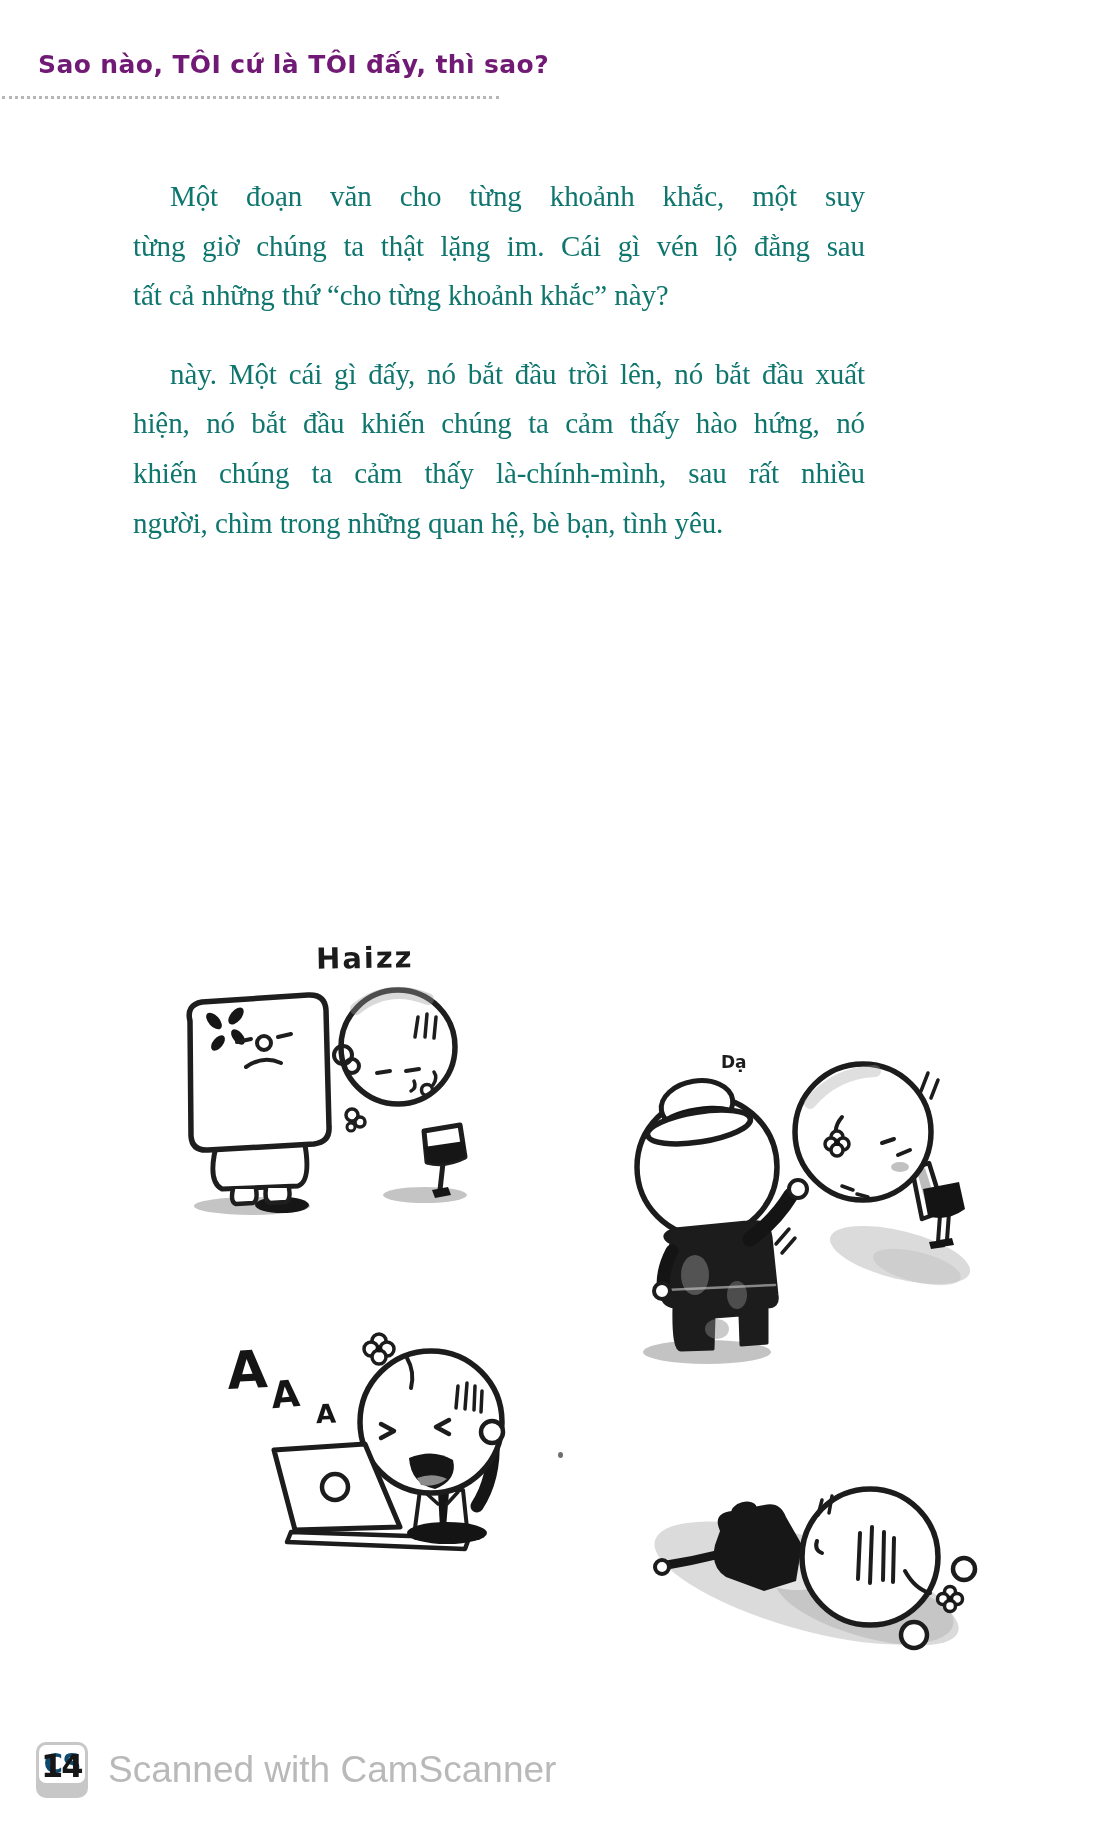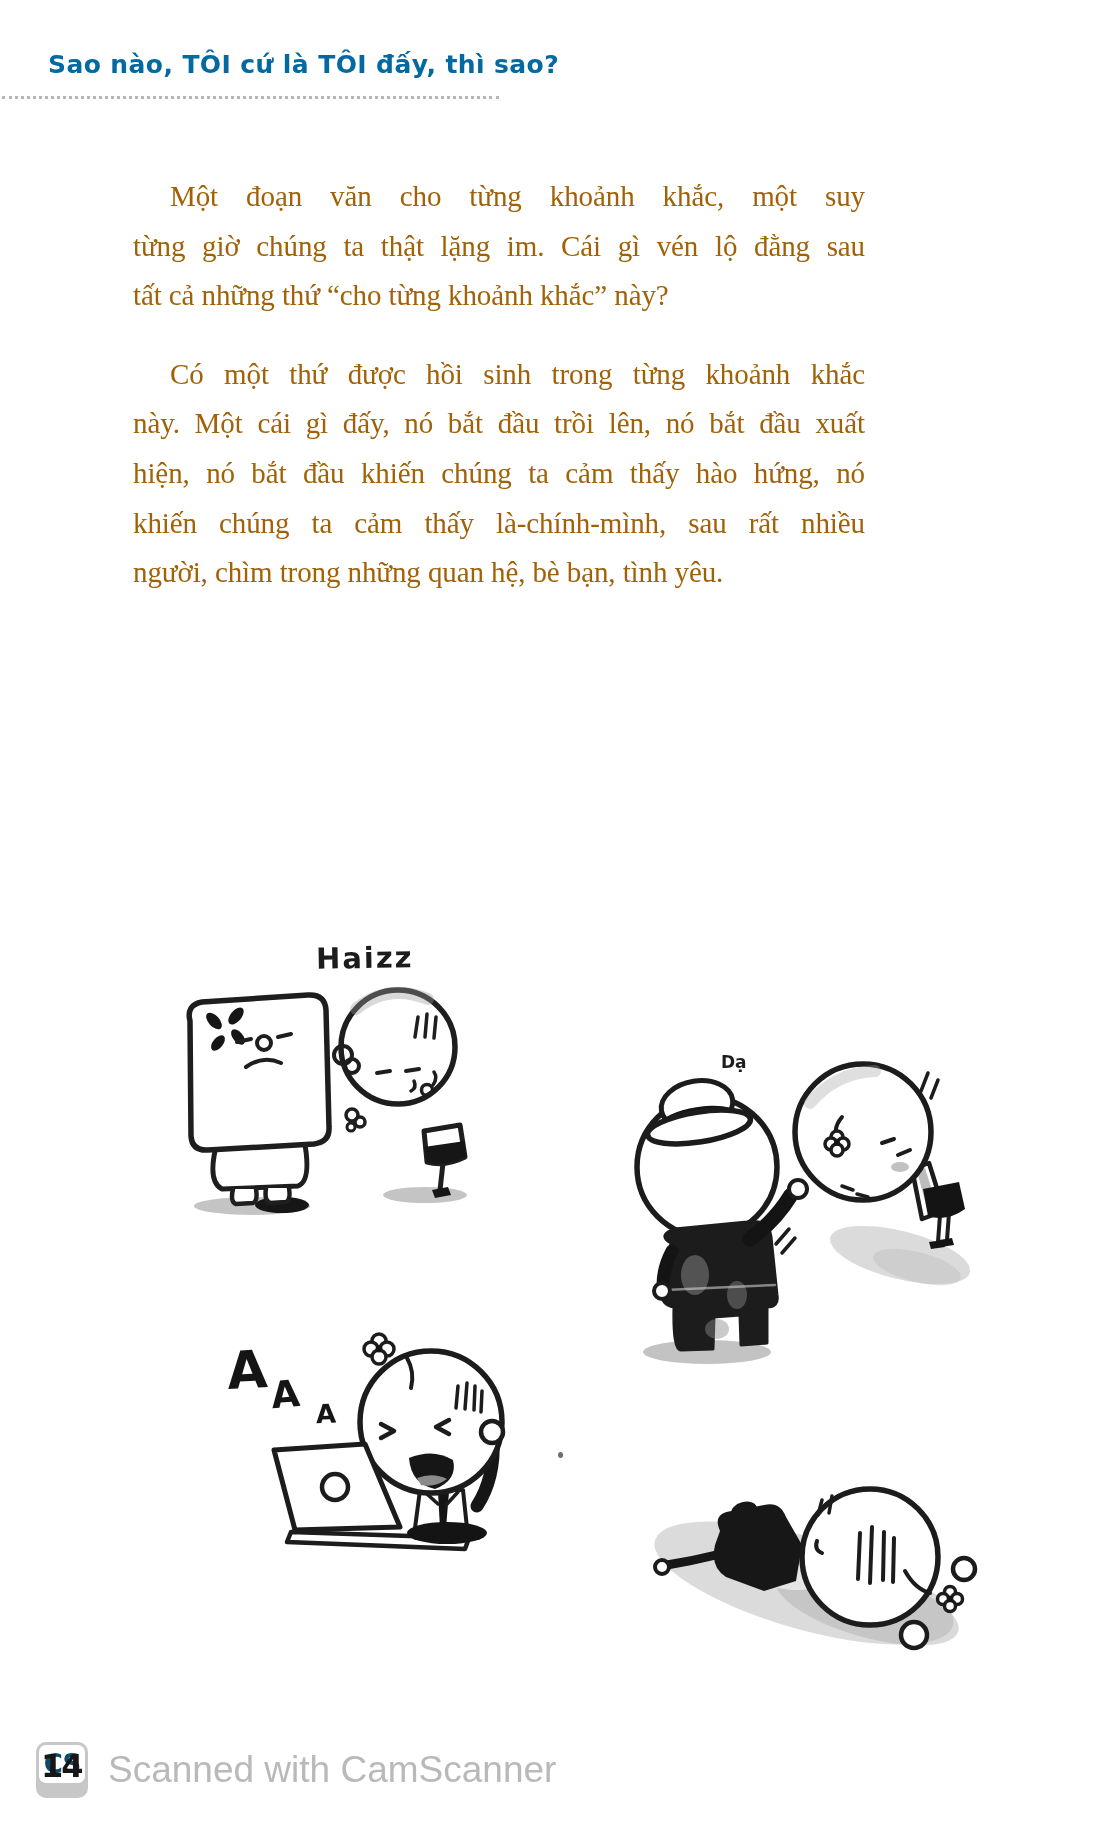--- a/index.html
+++ b/index.html
@@ -4,33 +4,33 @@
 <style>
   html,body{margin:0;padding:0;}
   body{
     width:1120px;height:1824px;position:relative;overflow:hidden;
     background:#ffffff;font-family:"Liberation Sans",sans-serif;color:#1e1e1e;
   }
   .abs{position:absolute;}
 
   
   .running-title{
-    left:48px;top:50px;
+    left:38px;top:50px;
     font-family:"DejaVu Sans",sans-serif;font-weight:700;font-size:25px;
-    letter-spacing:.4px;color:#0369a1;
+    letter-spacing:.4px;color:#701a75;
   }
   .header-divider{
     left:2px;top:96px;width:497px;height:0;
     border-top:3px dotted #b6b6b6;
   }
 
   
   .textblock{
     left:133px;top:172px;width:732px;
-    font-family:"Liberation Serif",serif;font-size:29px;color:#a16207;
+    font-family:"Liberation Serif",serif;font-size:29px;color:#0f766e;
     letter-spacing:-.1px;
   }
   .para{margin:0 0 29px 0;}
   .tline{
     height:49.6px;line-height:49.6px;overflow:hidden;
     text-align:justify;text-align-last:justify;
   }
   .para .tline:first-child{text-indent:37px;}
   .para .tline:last-child{text-align-last:left;}
 
@@ -78,21 +78,20 @@
 <div class="abs running-title">Sao nào, TÔI cứ là TÔI đấy, thì sao?</div>
 <div class="abs header-divider"></div>
 
 <div class="abs textblock">
   <div class="para">
       <div class="tline">Một đoạn văn cho từng khoảnh khắc, một suy</div>
       <div class="tline">từng giờ chúng ta thật lặng im. Cái gì vén lộ đằng sau</div>
       <div class="tline">tất cả những thứ “cho từng khoảnh khắc” này?</div>
     </div>
   <div class="para">
-      <div class="tline">Có một thứ được hồi sinh trong từng khoảnh khắc</div>
       <div class="tline">này. Một cái gì đấy, nó bắt đầu trồi lên, nó bắt đầu xuất</div>
       <div class="tline">hiện, nó bắt đầu khiến chúng ta cảm thấy hào hứng, nó</div>
       <div class="tline">khiến chúng ta cảm thấy là-chính-mình, sau rất nhiều</div>
       <div class="tline">người, chìm trong những quan hệ, bè bạn, tình yêu.</div>
     </div>
 </div>
 
 <div class="abs cartoon-label haizz">Haizz</div>
 <div class="abs cartoon-label da">Dạ</div>
 <div class="abs" style="left:0;top:0;width:0;height:0;">

